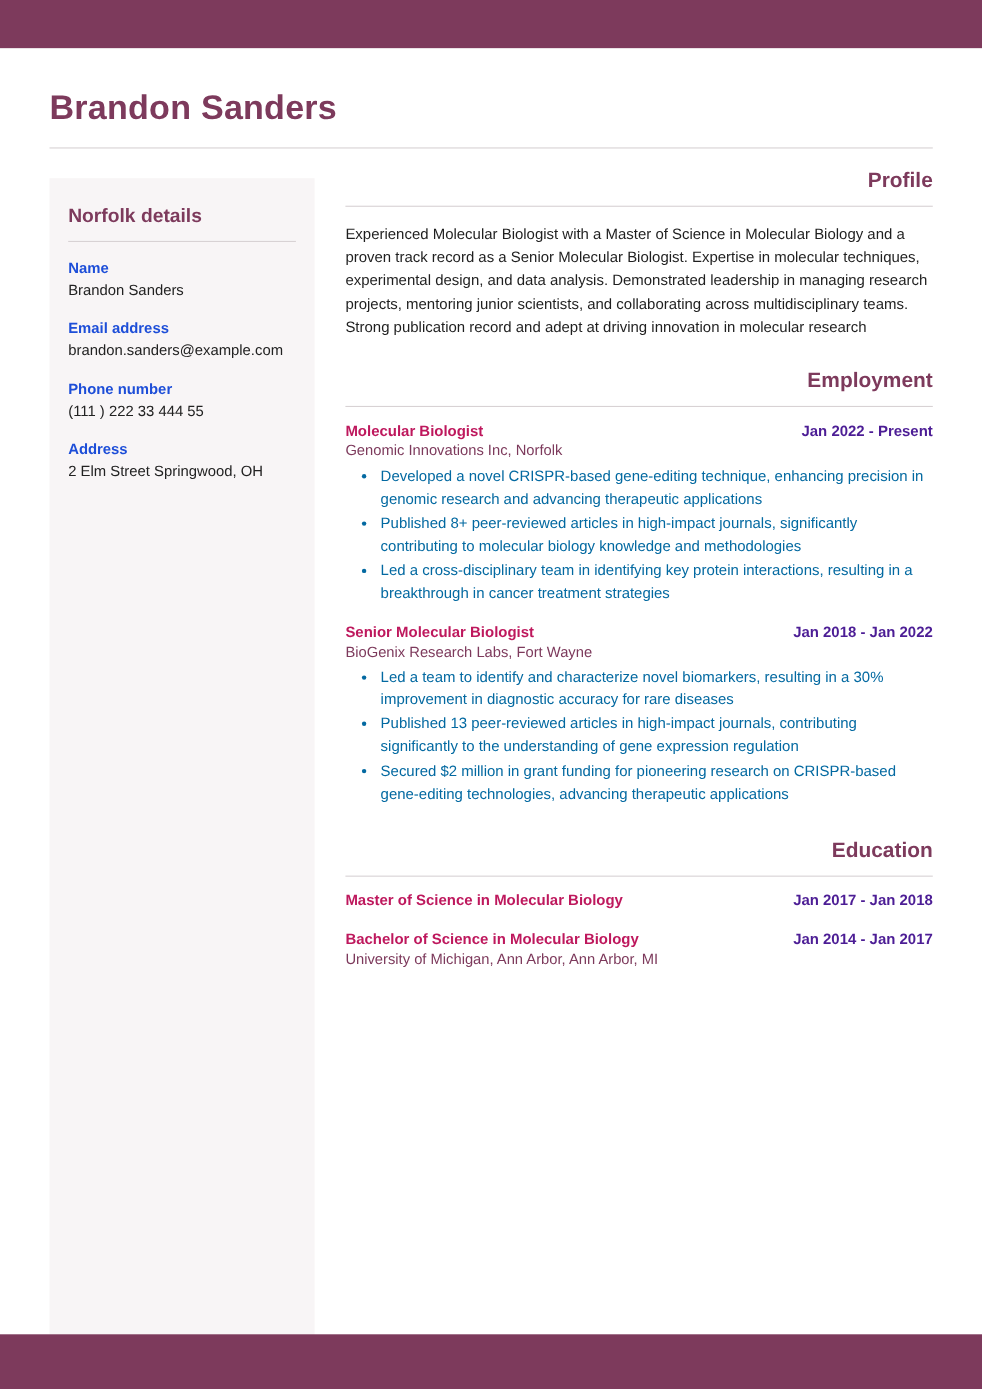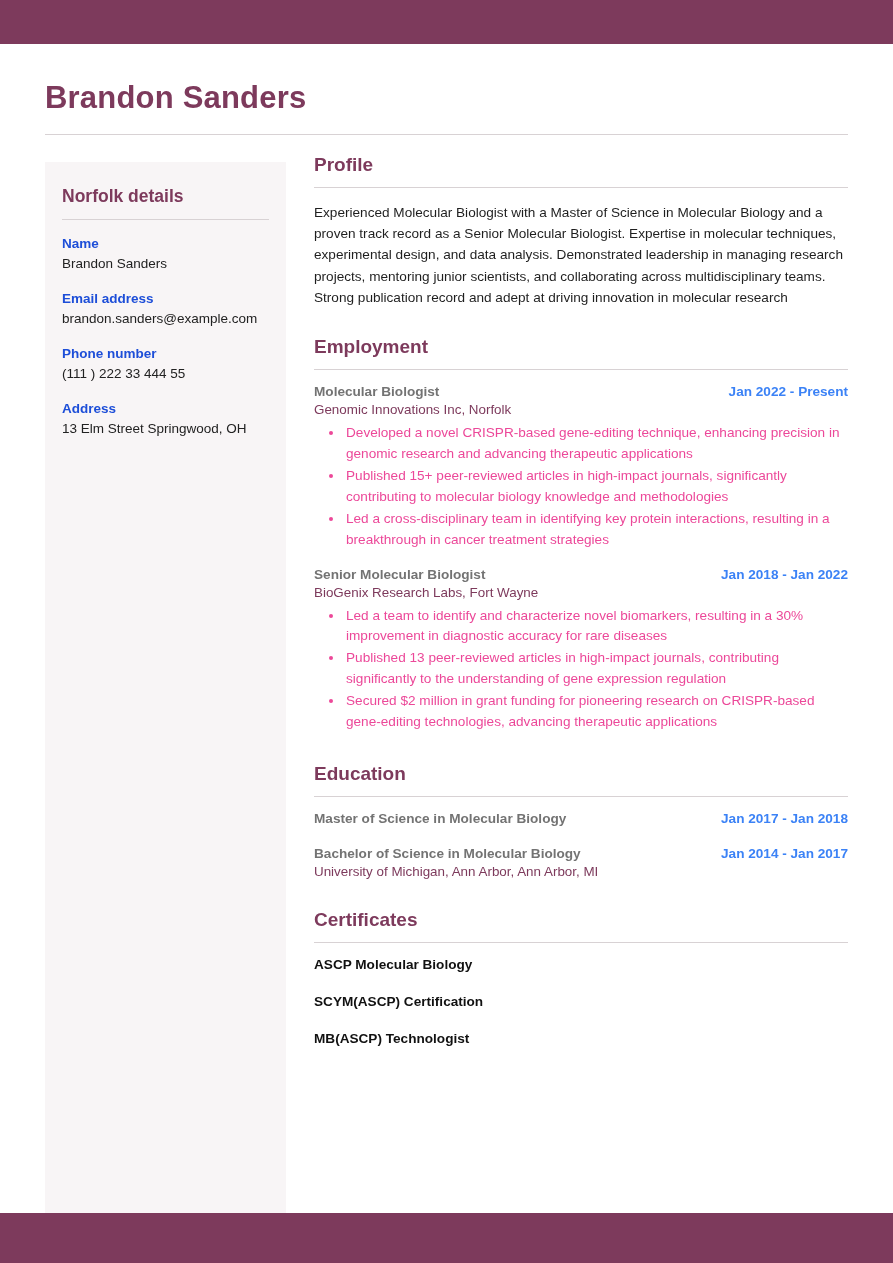--- a/index.html
+++ b/index.html
@@ -98,20 +98,21 @@
     left: 314px;
     top: 110px;
     width: 534px;
   }
   .section { margin-bottom: 4px; }
   .section-title {
     font-size: 19px;
     font-weight: bold;
     color: #7d3a5c;
     margin: 0 0 11px 0;
+    text-align: right;
   }
   .section-rule {
     height: 1px;
     background: #d8d2d4;
     margin-bottom: 14px;
   }
   .profile-text {
     font-size: 13.6px;
     line-height: 1.56;
     color: #1f1f1f;
@@ -121,41 +122,41 @@
   .entry { margin-bottom: 16px; }
   .entry-top {
     display: flex;
     justify-content: space-between;
     align-items: baseline;
     gap: 10px;
   }
   .entry-title {
     font-size: 13.6px;
     font-weight: bold;
-    color: #737373;
+    color: #be185d;
   }
   .entry-dates {
     font-size: 13.6px;
     font-weight: bold;
-    color: #3b82f6;
+    color: #4c1d95;
     white-space: nowrap;
   }
   .entry-org {
     font-size: 13.4px;
     color: #7d3a5c;
     margin-top: 3px;
   }
   ul.bullets {
     margin: 6px 0 0 0;
     padding-left: 30px;
   }
   ul.bullets li {
     font-size: 13.6px;
     line-height: 1.54;
-    color: #ec4899;
+    color: #0369a1;
     margin-bottom: 1px;
     padding-left: 2px;
   }
 
   .sec-gap-emp { margin-top: 28px; }
   .sec-gap-edu { margin-top: 30px; }
   .sec-gap-cert { margin-top: 30px; }
 
   .edu-entry { margin-bottom: 20px; }
 
@@ -192,21 +193,21 @@
       <div class="field-value">brandon.sanders@example.com</div>
     </div>
 
     <div class="field">
       <div class="field-label">Phone number</div>
       <div class="field-value">(111 ) 222 33 444 55</div>
     </div>
 
     <div class="field">
       <div class="field-label">Address</div>
-      <div class="field-value">13 Elm Street Springwood, OH</div>
+      <div class="field-value">2 Elm Street Springwood, OH</div>
     </div>
   </aside>
 
   <main class="main">
 
     <section class="section">
       <h2 class="section-title">Profile</h2>
       <div class="section-rule"></div>
       <p class="profile-text">Experienced Molecular Biologist with a Master of Science in Molecular Biology and a proven track record as a Senior Molecular Biologist. Expertise in molecular techniques, experimental design, and data analysis. Demonstrated leadership in managing research projects, mentoring junior scientists, and collaborating across multidisciplinary teams. Strong publication record and adept at driving innovation in molecular research</p>
     </section>
@@ -216,21 +217,21 @@
       <div class="section-rule"></div>
 
       <div class="entry">
         <div class="entry-top">
           <span class="entry-title">Molecular Biologist</span>
           <span class="entry-dates">Jan 2022 - Present</span>
         </div>
         <div class="entry-org">Genomic Innovations Inc, Norfolk</div>
         <ul class="bullets">
           <li>Developed a novel CRISPR-based gene-editing technique, enhancing precision in genomic research and advancing therapeutic applications</li>
-          <li>Published 15+ peer-reviewed articles in high-impact journals, significantly contributing to molecular biology knowledge and methodologies</li>
+          <li>Published 8+ peer-reviewed articles in high-impact journals, significantly contributing to molecular biology knowledge and methodologies</li>
           <li>Led a cross-disciplinary team in identifying key protein interactions, resulting in a breakthrough in cancer treatment strategies</li>
         </ul>
       </div>
 
       <div class="entry">
         <div class="entry-top">
           <span class="entry-title">Senior Molecular Biologist</span>
           <span class="entry-dates">Jan 2018 - Jan 2022</span>
         </div>
         <div class="entry-org">BioGenix Research Labs, Fort Wayne</div>
@@ -255,25 +256,17 @@
 
       <div class="edu-entry">
         <div class="entry-top">
           <span class="entry-title">Bachelor of Science in Molecular Biology</span>
           <span class="entry-dates">Jan 2014 - Jan 2017</span>
         </div>
         <div class="entry-org">University of Michigan, Ann Arbor, Ann Arbor, MI</div>
       </div>
     </section>
 
-    <section class="section sec-gap-cert">
-      <h2 class="section-title">Certificates</h2>
-      <div class="section-rule"></div>
-
-      <div class="cert-item">ASCP Molecular Biology</div>
-      <div class="cert-item">SCYM(ASCP) Certification</div>
-      <div class="cert-item">MB(ASCP) Technologist</div>
-    </section>
 
   </main>
 </div>
 
 <div class="band band-bottom"></div>
 
 </body></html>

